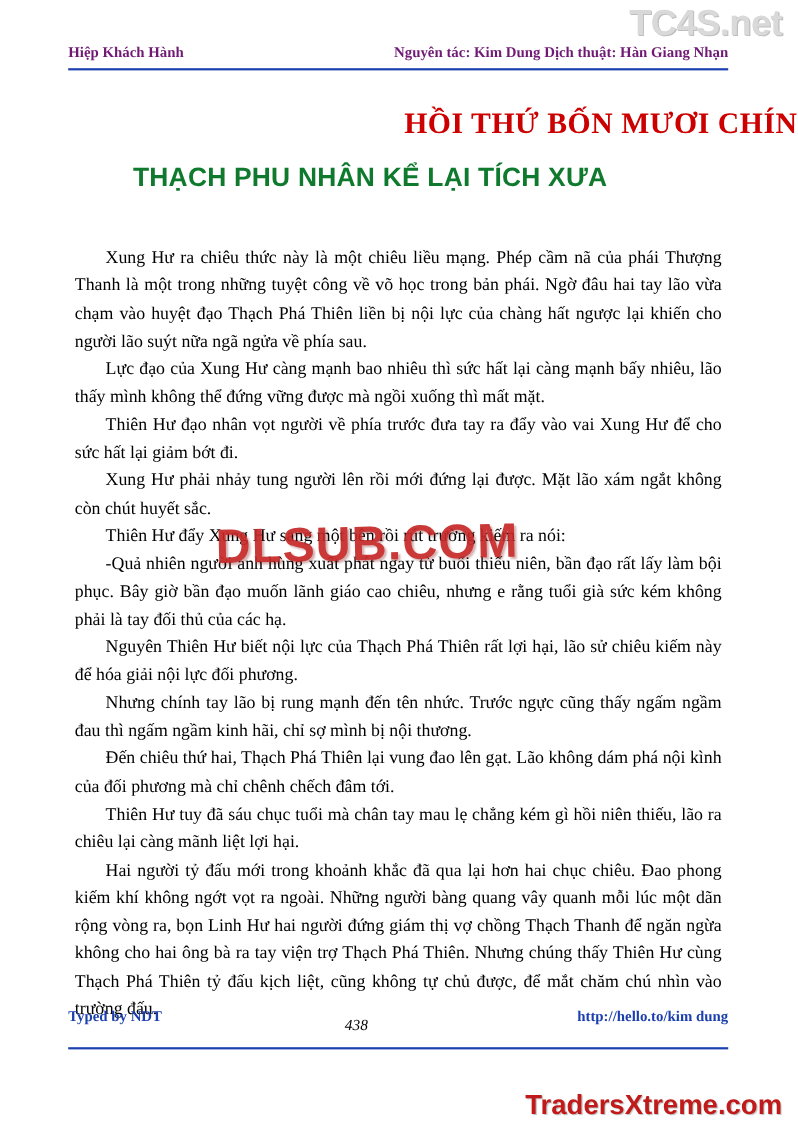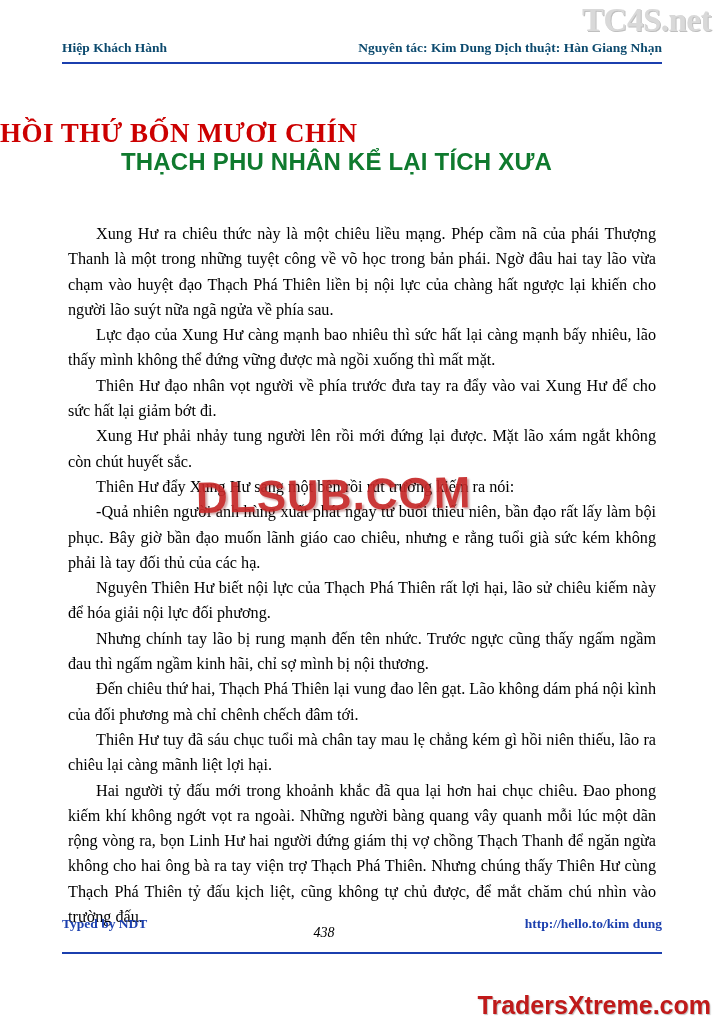--- a/index.html
+++ b/index.html
@@ -19,21 +19,21 @@
     position: absolute;
     inset: 0;
     background: #ffffff;
   }
 
   
   .wm-top {
     position: absolute;
     top: 2px;
     right: 14px;
-    font-family: Liberation Serif, serif;
+    font-family: Liberation Sans, sans-serif;
     font-weight: bold;
     font-size: 33px;
     color: #d9d9d9;
     text-shadow: 1px 1px 0 #bfbfbf;
     letter-spacing: -0.5px;
     user-select: none;
   }
   .wm-center {
     position: absolute;
     top: 470px;
@@ -64,40 +64,40 @@
   .header {
     position: absolute;
     top: 40px;
     left: 62px;
     width: 600px;
     display: flex;
     justify-content: space-between;
     align-items: baseline;
     font-size: 13.5px;
     font-weight: bold;
-    color: #0c4a6e;
+    color: #701a75;
   }
   .header .left { white-space: nowrap; }
   .header .right { white-space: nowrap; }
   .header-rule {
     position: absolute;
     top: 62px;
     left: 62px;
     width: 600px;
     height: 2px;
     background: #1b3fae;
   }
 
   
   .title-main {
     position: absolute;
-    top: 118px;
+    top: 97px;
     left: 0;
     width: 725px;
-    text-align: left;
+    text-align: right;
     font-size: 27px;
     font-weight: bold;
     color: #cc0000;
     letter-spacing: 0.5px;
   }
   .title-sub {
     position: absolute;
     top: 148px;
     left: 0;
     width: 673px;

